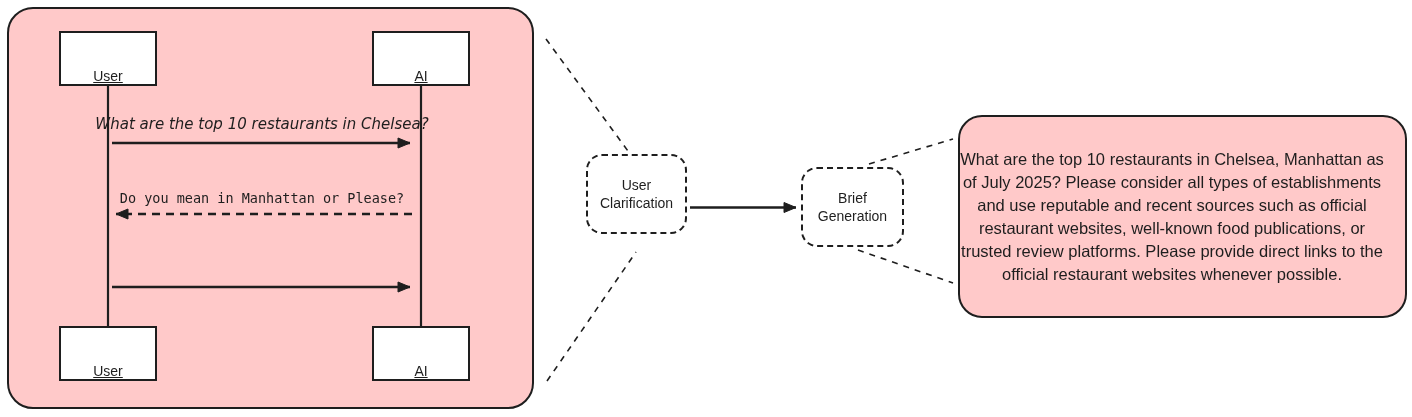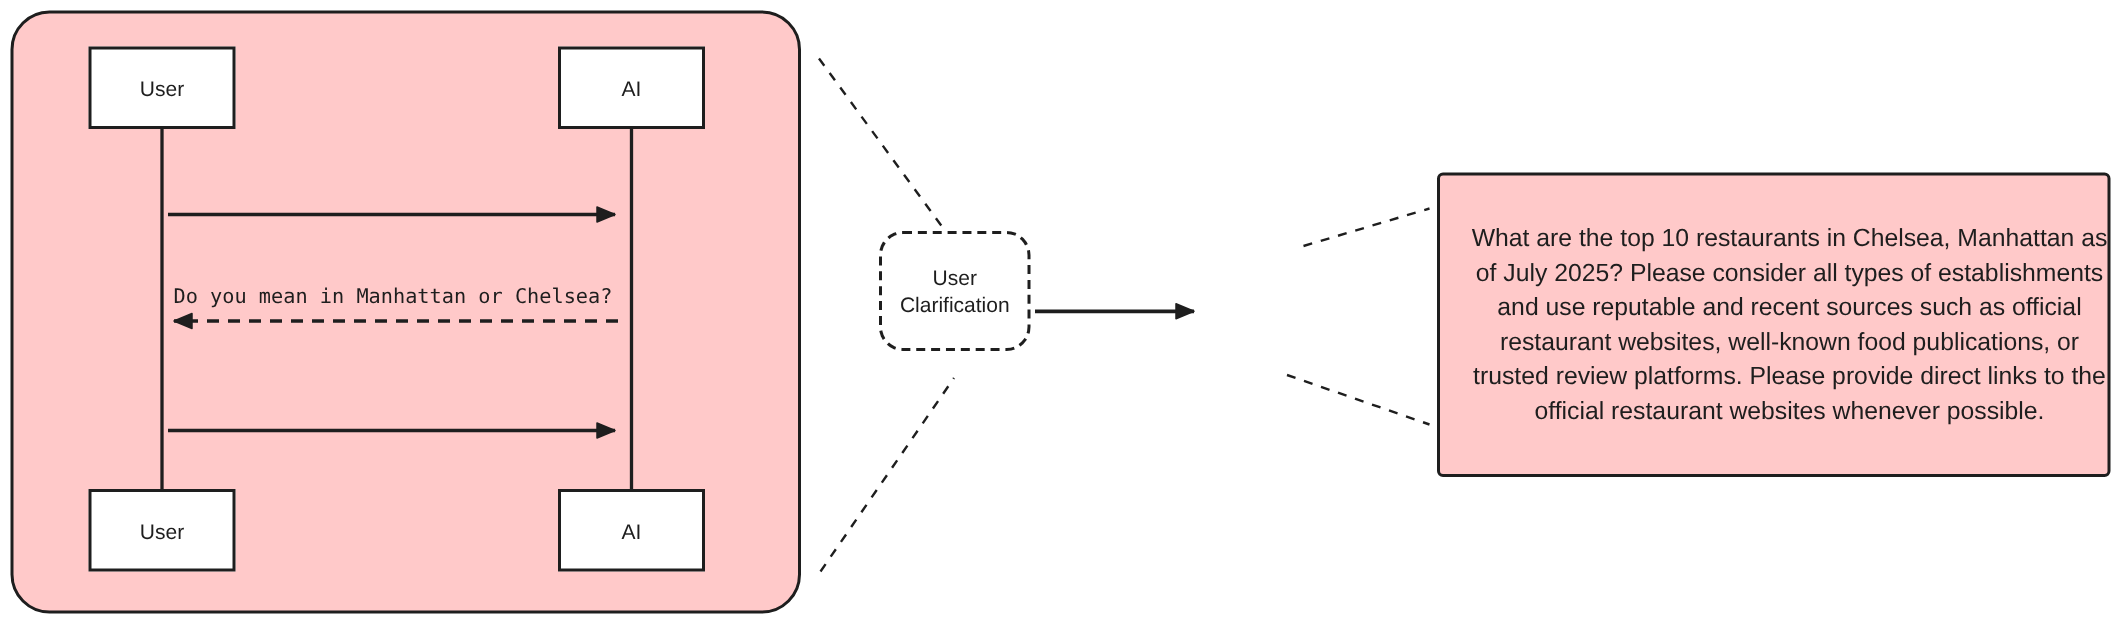--- a/index.html
+++ b/index.html
@@ -25,22 +25,23 @@
     position: absolute;
     left: 0; top: 0;
     width: 1412px; height: 417px;
   }
   .actor-box {
     position: absolute;
     width: 98px; height: 55px;
     background: #ffffff;
     border: 2.2px solid #1e1e1e;
     box-sizing: border-box;
-    display: flex; align-items: center; justify-content: center;
+    display: flex; align-items: flex-end; justify-content: center;
     font-size: 14px;
+    text-decoration: underline;
   }
   .msg {
     position: absolute;
     width: 340px;
     text-align: center;
     font-size: 15px;
     white-space: nowrap;
   }
   .hand {
     font-family: "DejaVu Sans", sans-serif;
@@ -65,23 +66,23 @@
     font-size: 14px;
     line-height: 18px;
   }
   .node-label { display: block; width: 90px; }
   .brief-box {
     position: absolute;
     left: 958px; top: 115px;
     width: 449px; height: 203px;
     background: #ffc9c9;
     border: 2.5px solid #1e1e1e;
-    border-radius: 4px;
+    border-radius: 24px;
     box-sizing: border-box;
-    display: flex; align-items: center; justify-content: flex-end;
+    display: flex; align-items: center; justify-content: flex-start;
   }
   .brief-text {
     width: 424px;
     text-align: center;
     font-size: 16.5px;
     line-height: 23px;
     color: #1e1e1e;
   }
 </style>
 </head>
@@ -123,19 +124,23 @@
   <div class="actor-box" style="left:372px; top:31px;">
     <span>AI</span>
   </div>
   <div class="actor-box" style="left:59px; top:326px;">
     <span>User</span>
   </div>
   <div class="actor-box" style="left:372px; top:326px;">
     <span>AI</span>
   </div>
 
-  <div class="msg mono" style="left:92px; top:190px;">Do you mean in Manhattan or Chelsea?</div>
+  <div class="msg hand" style="left:92px; top:115px;">What are the top 10 restaurants in Chelsea?</div>
+  <div class="msg mono" style="left:92px; top:190px;">Do you mean in Manhattan or Please?</div>
 
   <div class="flow-node" style="left:586px; top:154px;">
     <span class="node-label">User Clarification</span>
+  </div>
+  <div class="flow-node" style="left:801px; top:167px; width:103px;">
+    <span class="node-label">Brief Generation</span>
   </div>
 
 </div>
 
 </body></html>

